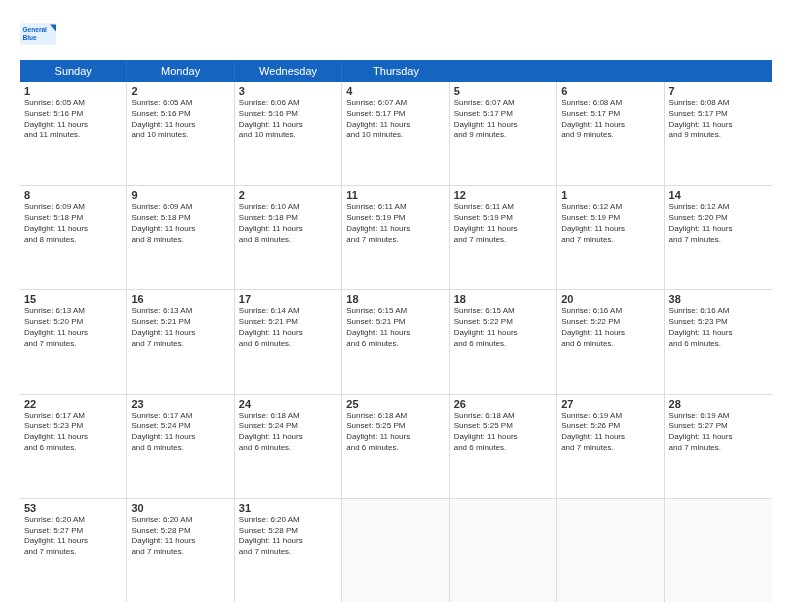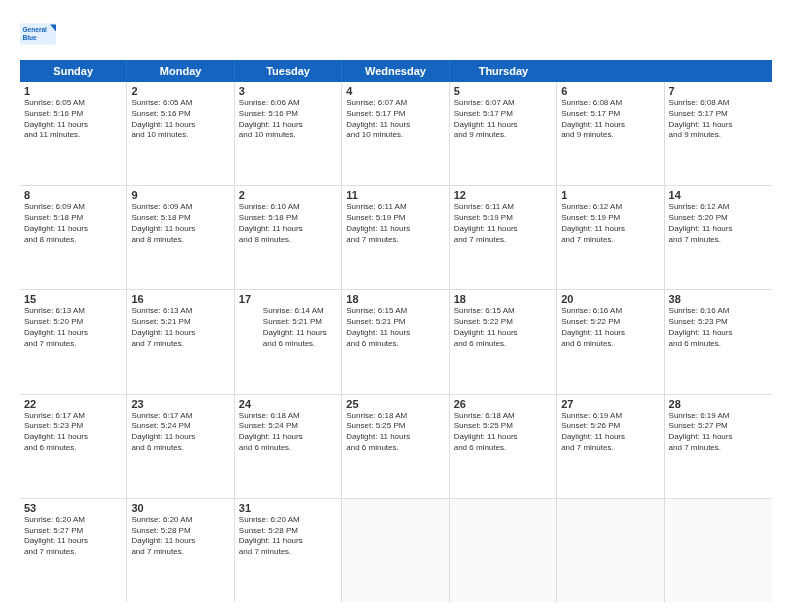--- a/index.html
+++ b/index.html
@@ -46,21 +46,21 @@
       flex-direction: column;
     }
     .cal-header {
       display: grid;
       grid-template-columns: repeat(7, 1fr);
       background: #1565c0;
     }
     .cal-header-cell {
       color: #fff;
       font-size: 11px;
-      font-weight: bold;
+      font-weight: normal;
       text-align: center;
       padding: 5px 16px;
       border-right: 1px solid #1976d2;
     }
     .cal-header-cell:last-child { border-right: none; }
     .cal-body {
       display: flex;
       flex-direction: column;
       flex: 1;
     }
@@ -111,21 +111,20 @@
     <div class="title-block">
       <div class="main-title"></div>
       <div class="subtitle"></div>
     </div>
   </div>
 
   <div class="calendar">
     <div class="cal-header" id="cal-header">
         <div class="cal-header-cell">Sunday</div>
         <div class="cal-header-cell">Monday</div>
-        <div class="cal-header-cell">Tuesday</div>
         <div class="cal-header-cell">Wednesday</div>
         <div class="cal-header-cell">Thursday</div>
       </div>
     <div class="cal-body" id="cal-body">
         <div class="cal-row">
           <div class="cal-cell">
             <span class="day-num">1</span>
             <div class="cell-text" style="white-space: pre-line;">Sunrise: 6:05 AM
 Sunset: 5:16 PM
 Daylight: 11 hours
@@ -235,21 +234,21 @@
           </div>
           <div class="cal-cell">
             <span class="day-num">16</span>
             <div class="cell-text" style="white-space: pre-line;">Sunrise: 6:13 AM
 Sunset: 5:21 PM
 Daylight: 11 hours
 and 7 minutes.</div>
           </div>
           <div class="cal-cell">
             <span class="day-num">17</span>
-            <div class="cell-text" style="white-space: pre-line; margin-left: 24px;">Sunrise: 6:14 AM
+            <div class="cell-text" style="white-space: pre-line;">Sunrise: 6:14 AM
 Sunset: 5:21 PM
 Daylight: 11 hours
 and 6 minutes.</div>
           </div>
           <div class="cal-cell">
             <span class="day-num">18</span>
             <div class="cell-text" style="white-space: pre-line;">Sunrise: 6:15 AM
 Sunset: 5:21 PM
 Daylight: 11 hours
 and 6 minutes.</div>

